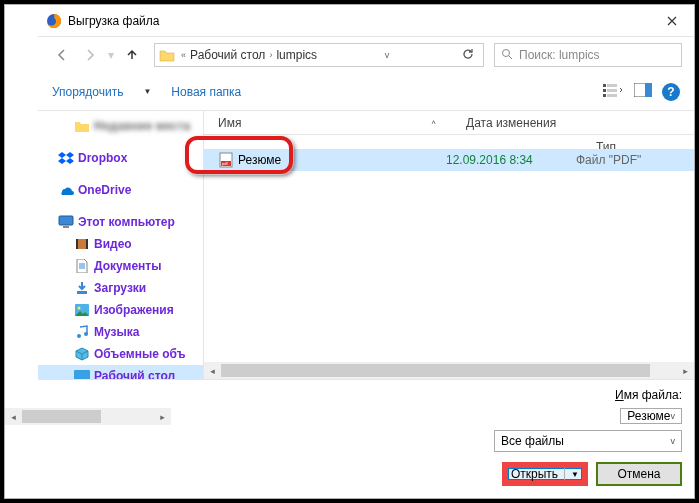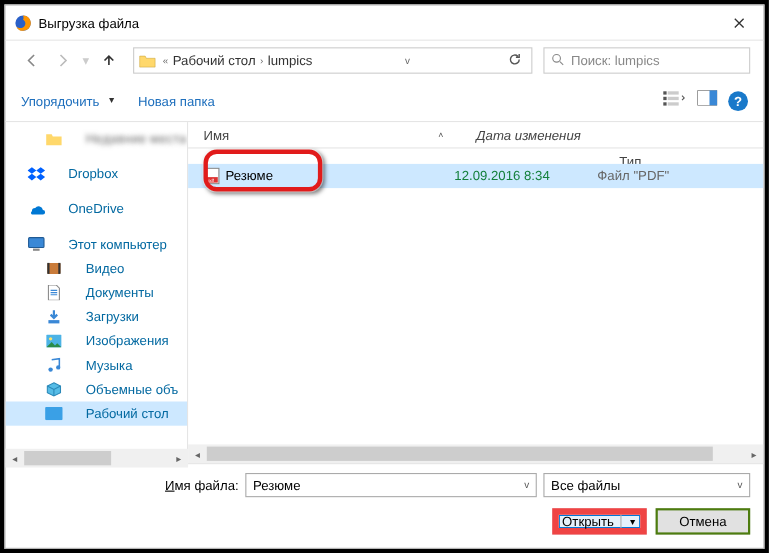--- a/index.html
+++ b/index.html
@@ -3,20 +3,21 @@
 <meta charset="utf-8">
 <style>
   * { box-sizing: border-box; font-family: "Segoe UI", Tahoma, sans-serif; }
   body { margin: 0; background: #000; padding: 4px; }
   .window {
     width: 691px; height: 495px;
     background: #fff;
     border: 1px solid #b0b0b0;
     display: flex; flex-direction: column;
     position: relative;
+    padding-left: 33px;
   }
   .titlebar {
     height: 32px; display: flex; align-items: center;
     padding: 0 0 0 8px; border-bottom: 1px solid #e5e5e5;
   }
   .titlebar .ffx-icon { width: 16px; height: 16px; margin-right: 6px; }
   .titlebar .title { font-size: 12px; flex: 1; }
   .close-btn {
     width: 45px; height: 31px; display: flex;
     align-items: center; justify-content: center;
@@ -48,60 +49,60 @@
     display: flex; align-items: center; font-size: 12px;
     padding: 0 6px; color: #888;
   }
   .search-icon { color: #888; margin-right: 6px; font-size: 12px; }
   .toolbar {
     height: 38px; display: flex; align-items: center;
     padding: 0 14px; border-bottom: 1px solid #e5e5e5;
   }
   .tb-btn {
     color: #1e6fbd; font-size: 12px; display: flex;
-    align-items: center; gap: 7px; margin-right: 20px;
+    align-items: center; gap: 20px; margin-right: 20px;
   }
   .tb-drop { font-size: 8px; color: #333; }
   .tb-spacer { flex: 1; }
   .tb-view-icons { display: flex; align-items: center; gap: 10px; margin-right: 10px; }
   .help-icon {
     width: 18px; height: 18px; border-radius: 50%;
     background: #1979ca; color: #fff; font-size: 12px;
     display: flex; align-items: center; justify-content: center;
     font-weight: bold;
   }
   .body {
     flex: 1; display: flex; overflow: hidden;
   }
   .sidebar {
     width: 166px; border-right: 1px solid #e5e5e5;
     overflow-y: auto; font-size: 12px; padding: 4px 0;
   }
   .side-item {
     height: 22px; display: flex; align-items: center;
-    padding-left: 36px; position: relative; gap: 21px;
-    white-space: nowrap; overflow: hidden;
+    padding-left: 36px; position: relative; gap: 4px;
+    white-space: nowrap; overflow: hidden; font-weight: bold;
   }
   .side-item.lvl1 { padding-left: 20px; }
   .side-item.selected { background: #cde8ff; }
   .side-icon { width: 16px; height: 16px; flex-shrink: 0; display:flex; align-items:center; justify-content:center;}
-  .side-label { color: #0369a1; }
+  .side-label { color: #6d28d9; }
   .side-label.blur { color: transparent; text-shadow: 0 0 5px rgba(0,0,0,.6); }
   .side-spacer { height: 10px; }
   .filepane {
     flex: 1; display: flex; flex-direction: column;
     position: relative;
   }
   .columns {
     height: 24px; display: flex; align-items: center;
     border-bottom: 1px solid #e5e5e5; font-size: 12px;
     color: #444; padding-left: 14px;
   }
   .col-name { width: 248px; display:flex; align-items:center; gap:30px;}
-  .col-date { width: 130px; font-style: italic; }
+  .col-date { width: 130px; }
   .col-type { flex: 1; margin-top: 48px; }
   .sort-caret { font-size: 8px; color: #555; margin-left: auto; margin-right: 30px;}
   .file-list { flex: 1; position: relative; }
   .file-row {
     height: 22px; display: flex; align-items: center;
     font-size: 12px; padding-left: 14px;
     background: #cde8ff;
     margin-top: 14px;
   }
   .file-icon-wrap {
@@ -130,22 +131,23 @@
   .hscroll-arrow {
     width: 17px; height: 17px; display: flex;
     align-items: center; justify-content: center;
     font-size: 9px; color: #666;
   }
   .bottom {
     padding: 8px 12px 12px;
     border-top: 1px solid #e5e5e5;
   }
   .fname-row {
-    display: flex; align-items: center; gap: 6px;
+    display: flex; align-items: flex-end; gap: 6px;
     margin-bottom: 10px;
+    flex-direction: column;
   }
   .fname-label { font-size: 12px; width: 200px; text-align: right; }
   .fname-label u { text-decoration: underline; }
   .fname-input {
     flex: 1; height: 22px; border: 1px solid #aaa;
     font-size: 12px; padding: 0 6px;
     display: flex; align-items: center; justify-content: space-between;
   }
   .filter-select {
     width: 188px; height: 22px; border: 1px solid #aaa;

